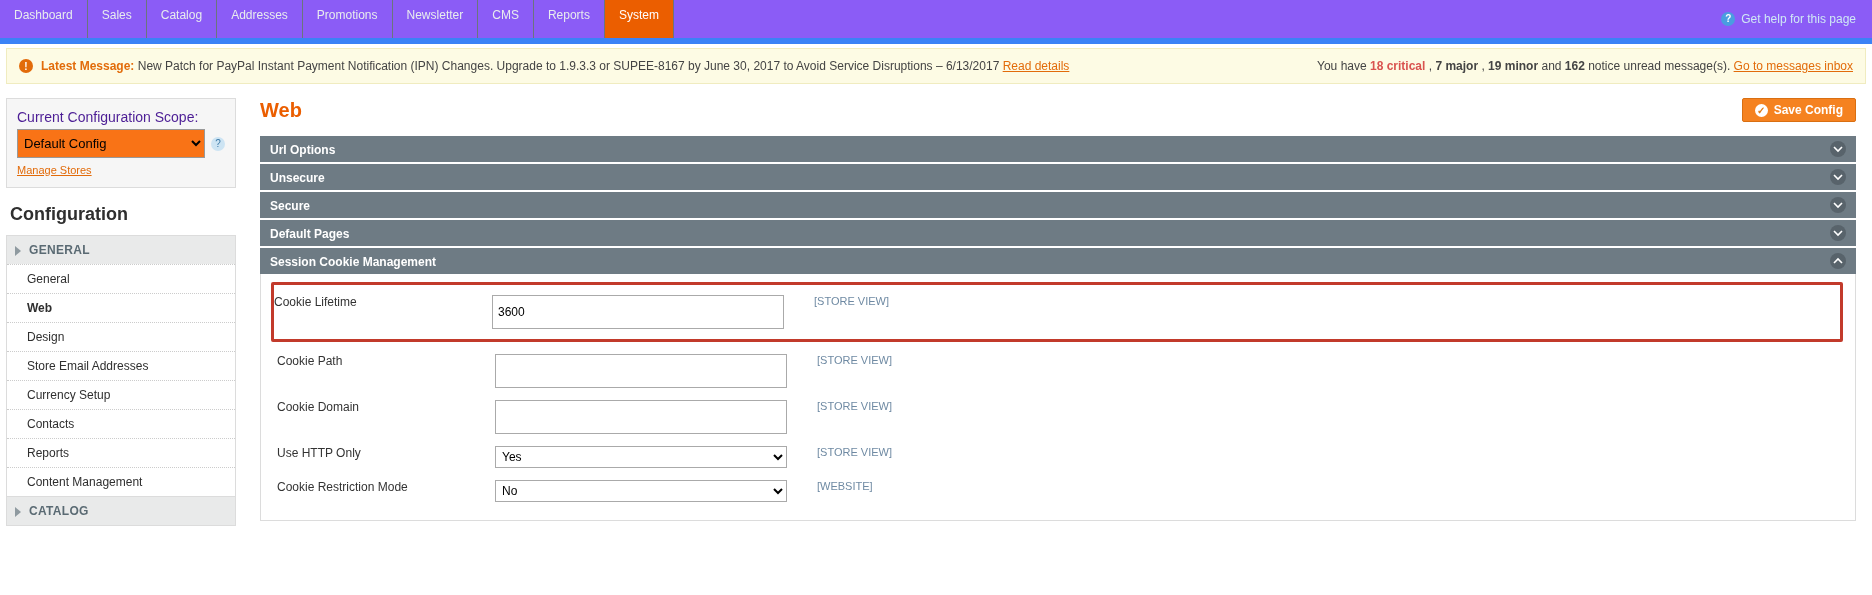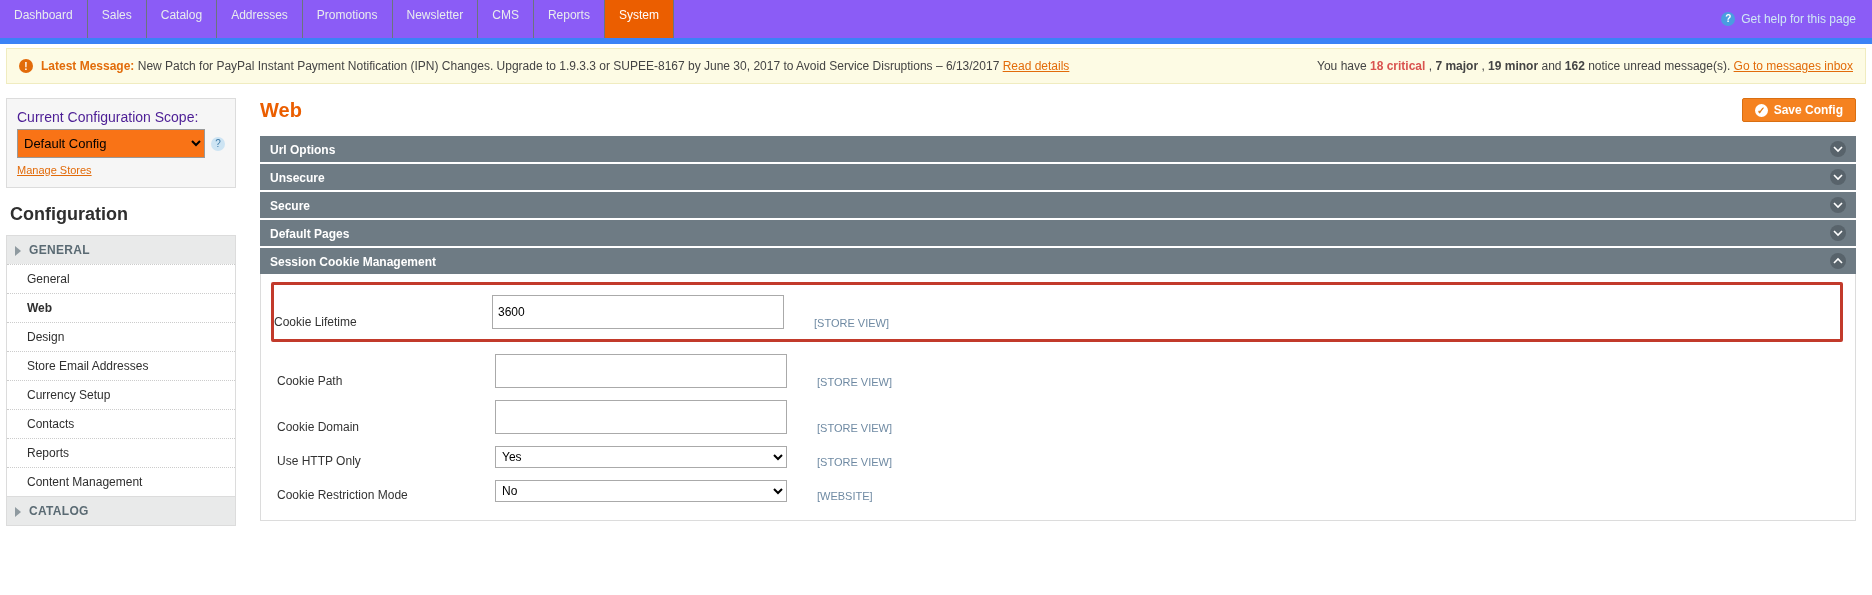--- a/index.html
+++ b/index.html
@@ -40,21 +40,21 @@
 .page-title{color:#eb5e00;font-size:20px;font-weight:bold}
 .page-hdr .spacer{flex:1}
 .savebtn{background:#f58220;color:#fff;border:1px solid #d96f12;padding:4px 12px;font-weight:bold;font-size:12px;cursor:pointer;display:inline-flex;align-items:center;gap:6px;border-radius:2px}
 .savebtn .chk{width:13px;height:13px;border-radius:50%;background:#fff;color:#e07812;display:inline-flex;align-items:center;justify-content:center;font-size:10px;font-weight:bold}
 .acc{margin-bottom:2px}
 .acc .ahdr{background:#6e7b84;color:#fff;padding:5px 10px;font-weight:bold;font-size:12px;display:flex;align-items:flex-end;cursor:pointer}
 .acc .ahdr .spacer{flex:1}
 .acc .chev{width:16px;height:16px;border-radius:50%;background:#58636b;display:inline-flex;align-items:center;justify-content:center}
 .acc .chev svg{width:10px;height:10px}
 .acc .abody{border:1px solid #dcdcdc;border-top:none;padding:12px 16px}
-.frow{display:flex;align-items:flex-end;padding:6px 0}
+.frow{display:flex;align-items:flex-start;padding:6px 0}
 .frow .flabel{width:218px;color:#333;font-size:12px}
 .frow .fctrl{width:292px}
 .frow .fctrl input[type=text]{width:100%;height:22px;border:1px solid #aaa;padding:16px 5px;font-size:12px}
 .frow .fctrl select{width:100%;height:22px;border:1px solid #aaa;background:#fff;font-size:12px;padding:1px 2px}
 .frow .fscope{margin-left:30px;color:#6f8aa3;font-size:11px}
 .hl{border:3px solid #c23a2b;border-radius:2px;padding:4px 4px 4px 0;margin:-4px -4px 6px -6px}
 </style>
 </head>
 <body>
 

